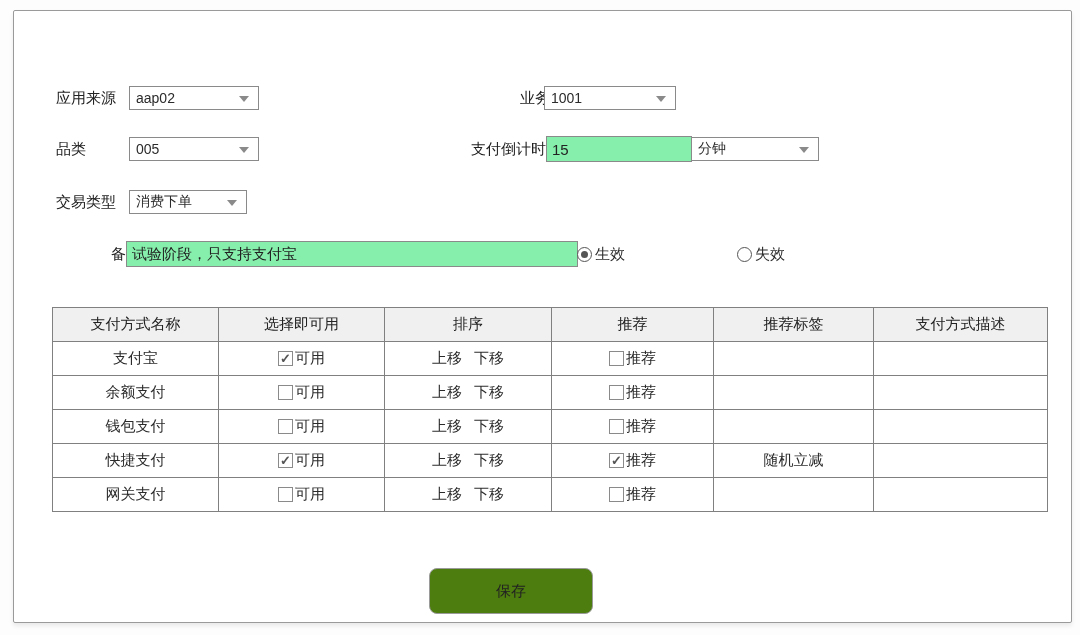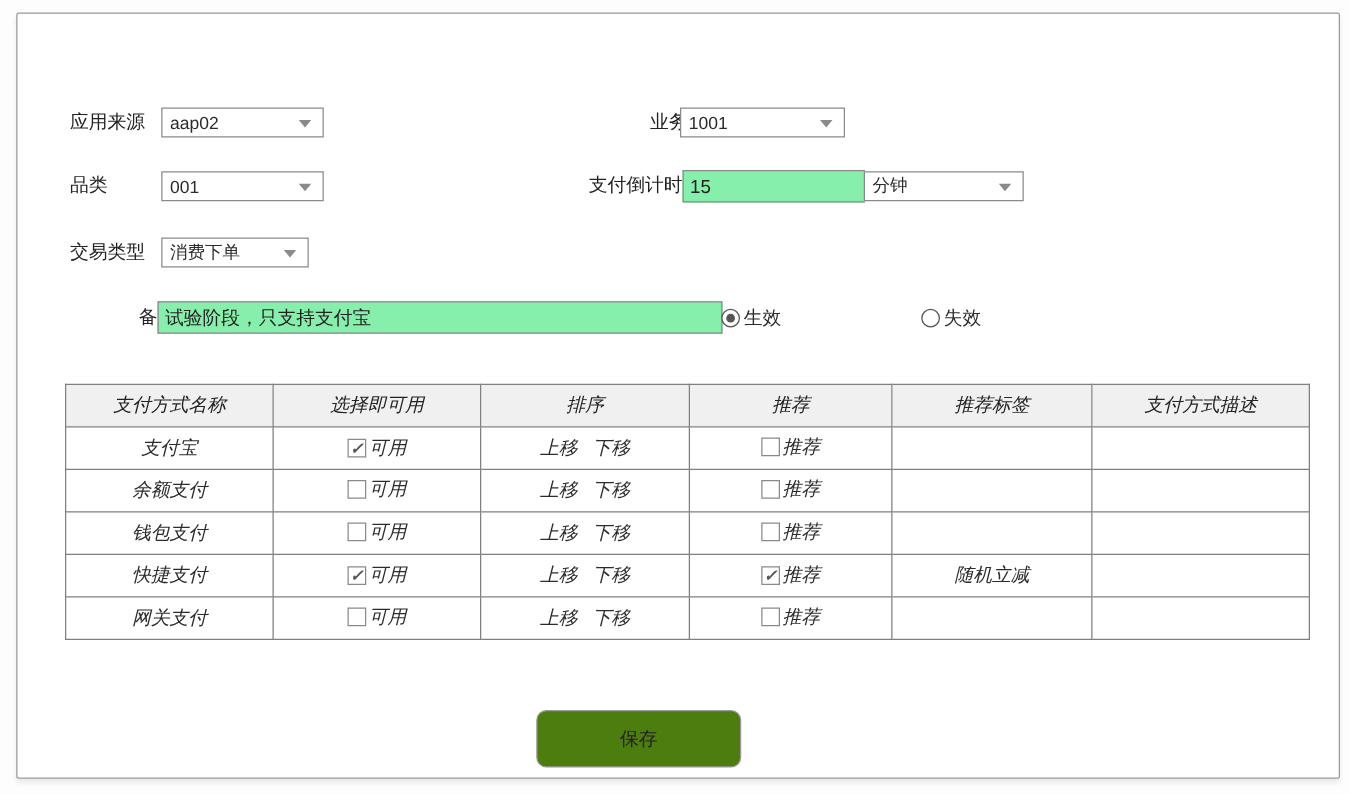--- a/index.html
+++ b/index.html
@@ -37,21 +37,21 @@
   .rdot {
     width:15px; height:15px; border:1.5px solid #555; border-radius:50%;
     display:inline-flex; align-items:center; justify-content:center; background:#fff;
   }
   .rdot.sel::after { content:""; width:7px; height:7px; border-radius:50%; background:#555; }
   .paytable {
     position:absolute; left:38px; top:296px; border-collapse:collapse; table-layout:fixed;
   }
   .paytable th, .paytable td {
     border:1px solid #808080; text-align:center; font-size:15px; height:34px;
-    overflow:hidden; white-space:nowrap;font-style:italic;
+    overflow:hidden; white-space:nowrap;
   }
   .paytable th { background:#f0f0f0; font-weight:normal; color:#222; }
   .cbwrap { display:inline-flex; align-items:center; gap:2px; cursor:pointer; }
   .cb {
     width:15px; height:15px; border:1.5px solid #8a8a8a; background:#fff;
     display:inline-flex; align-items:center; justify-content:center;
     font-size:13px; color:#555; line-height:1;
   }
   .cb.checked::after { content:"\2713"; font-weight:bold; }
   .sortlinks { display:inline-flex; gap:12px; }
@@ -75,21 +75,21 @@
     <i class="arr"></i>
   </div>
   <span class="lbl" style="left:462px; top:75px;margin-left:44px;">业务线</span>
   <div class="select" style="left:530px; top:75px; width:132px;">
     <span>1001</span>
     <i class="arr"></i>
   </div>
 
   <span class="lbl" style="left:42px; top:126px;">品类</span>
   <div class="select" style="left:115px; top:126px; width:130px;">
-    <span>001</span>
+    <span>005</span>
     <i class="arr"></i>
   </div>
   <span class="lbl" style="left:457px; top:126px;">支付倒计时</span>
   <input class="txt" style="left: 532px; top: 125px; width: 146px;" value="15">
   <div class="select" style="left:677px; top:126px; width:128px;">
     <span>分钟</span>
     <i class="arr"></i>
   </div>
 
   <span class="lbl" style="left:42px; top:179px;">交易类型</span>

